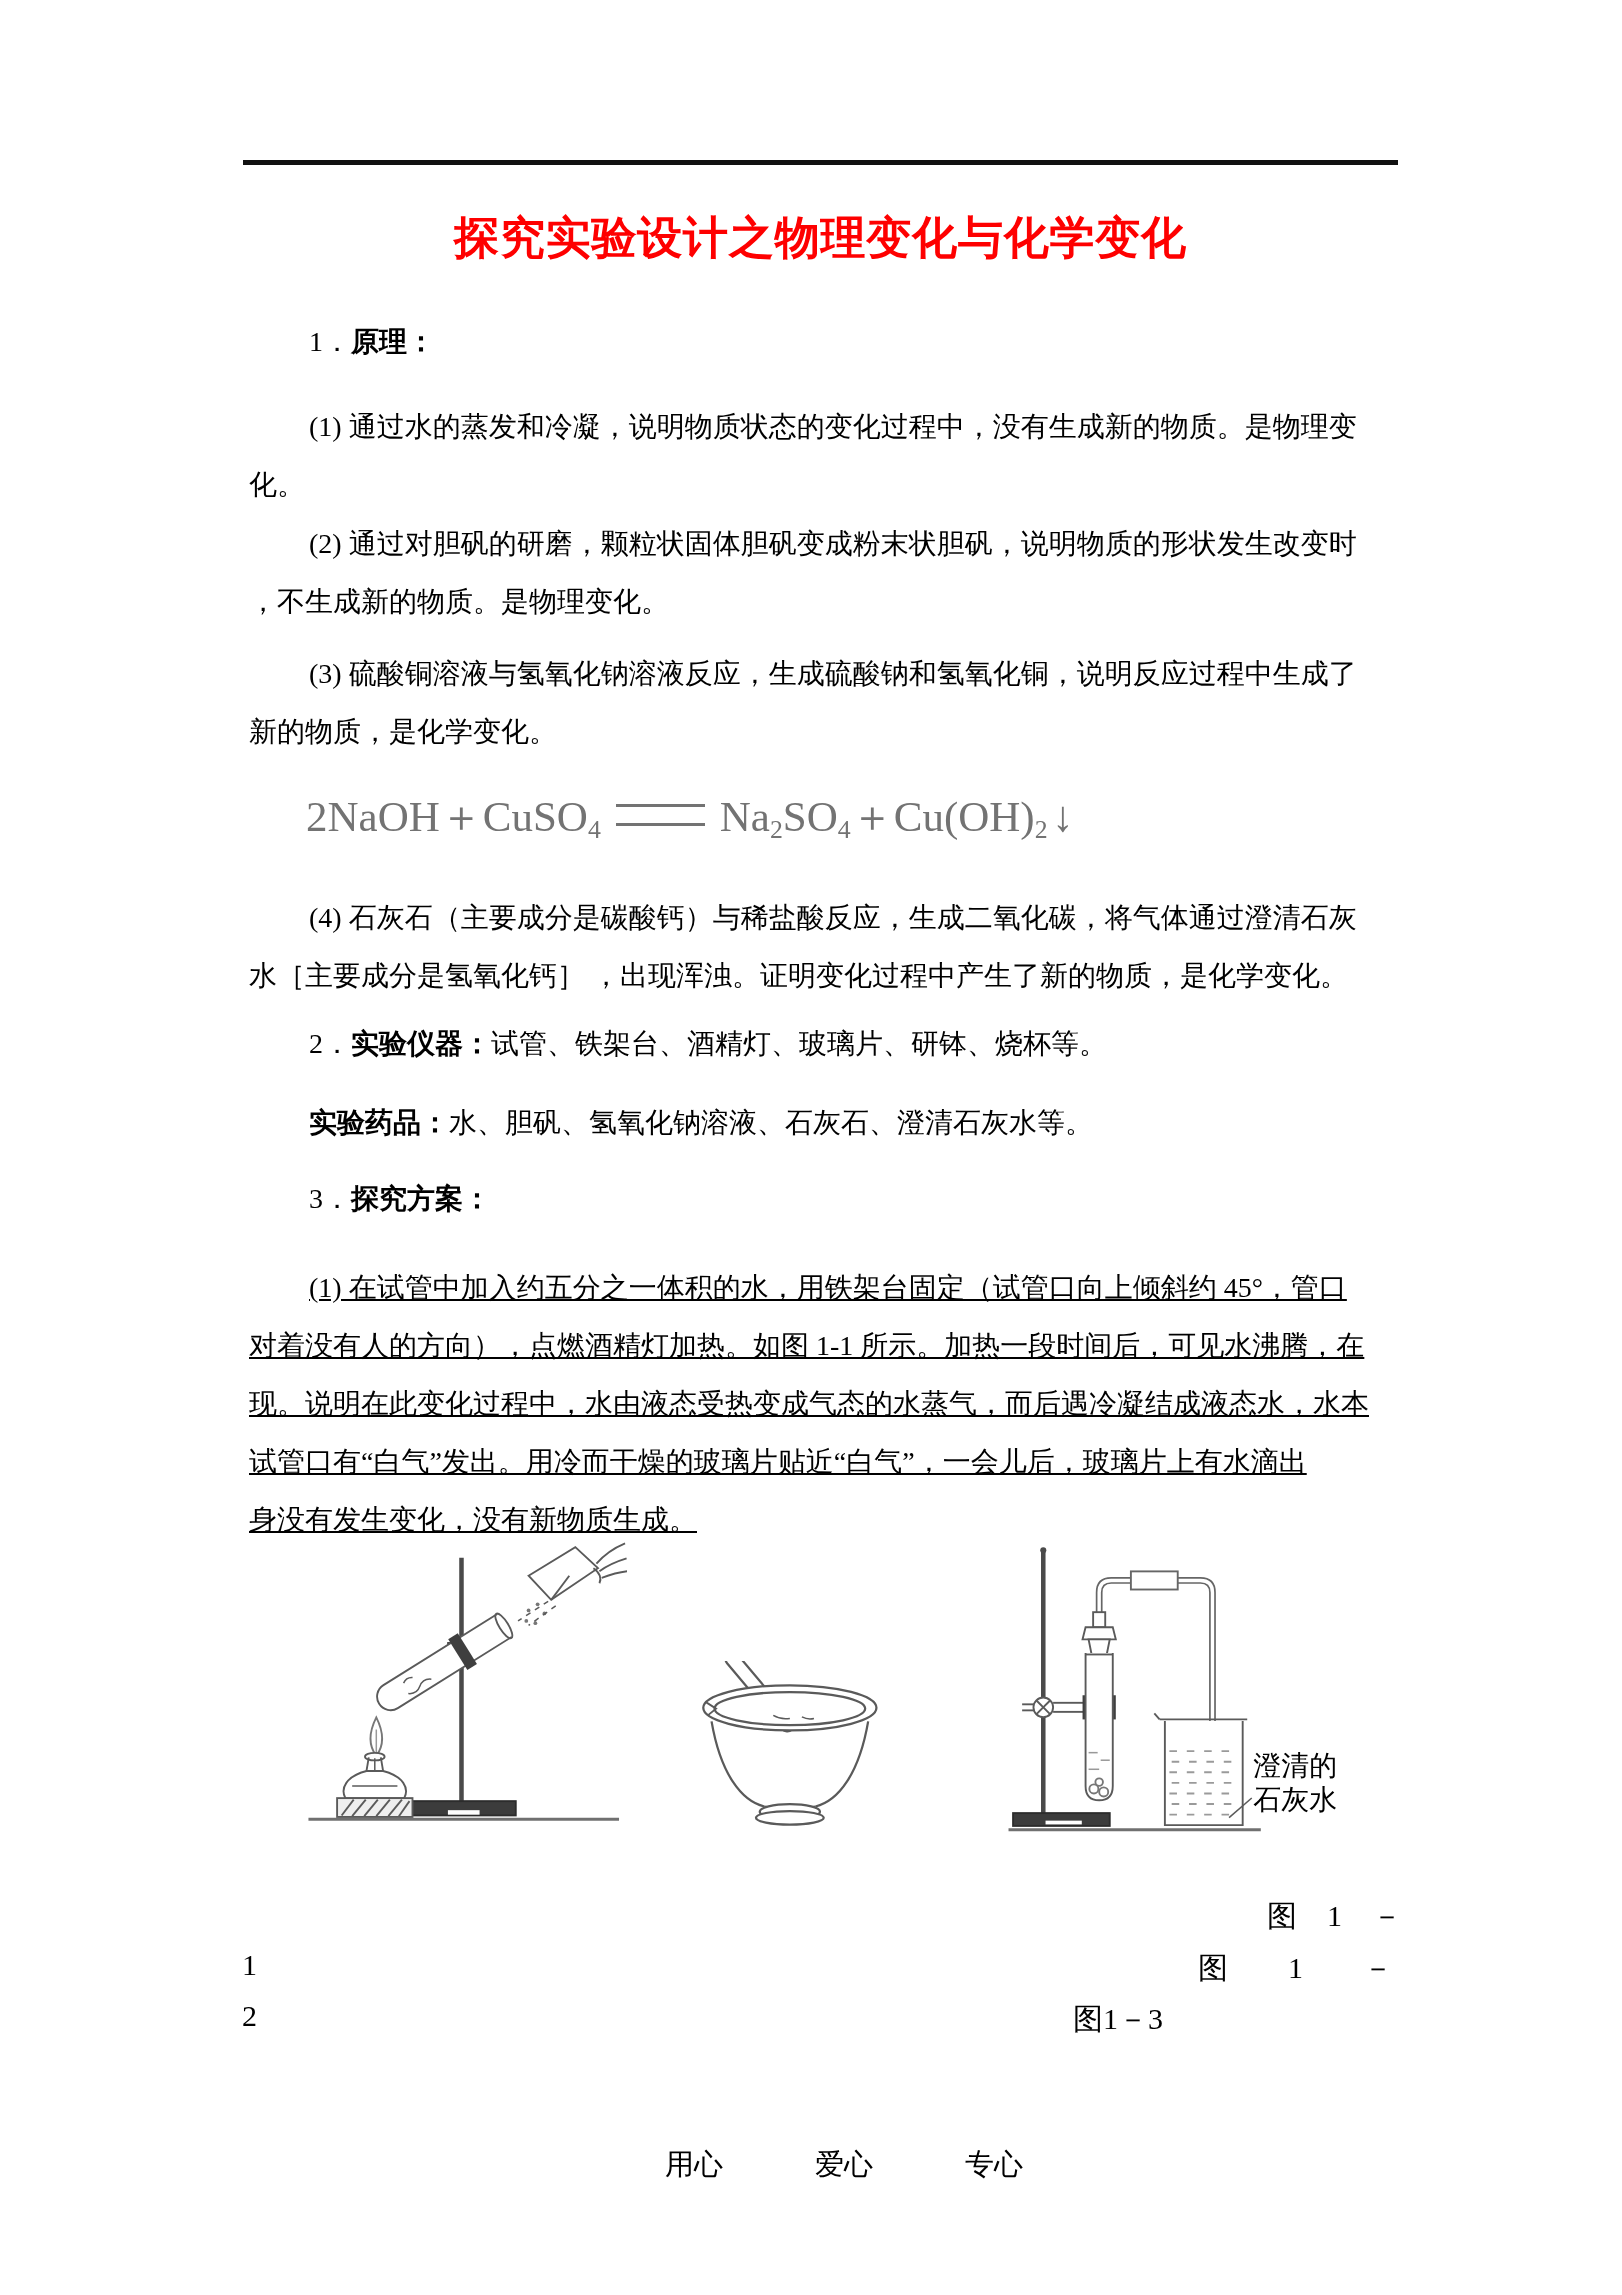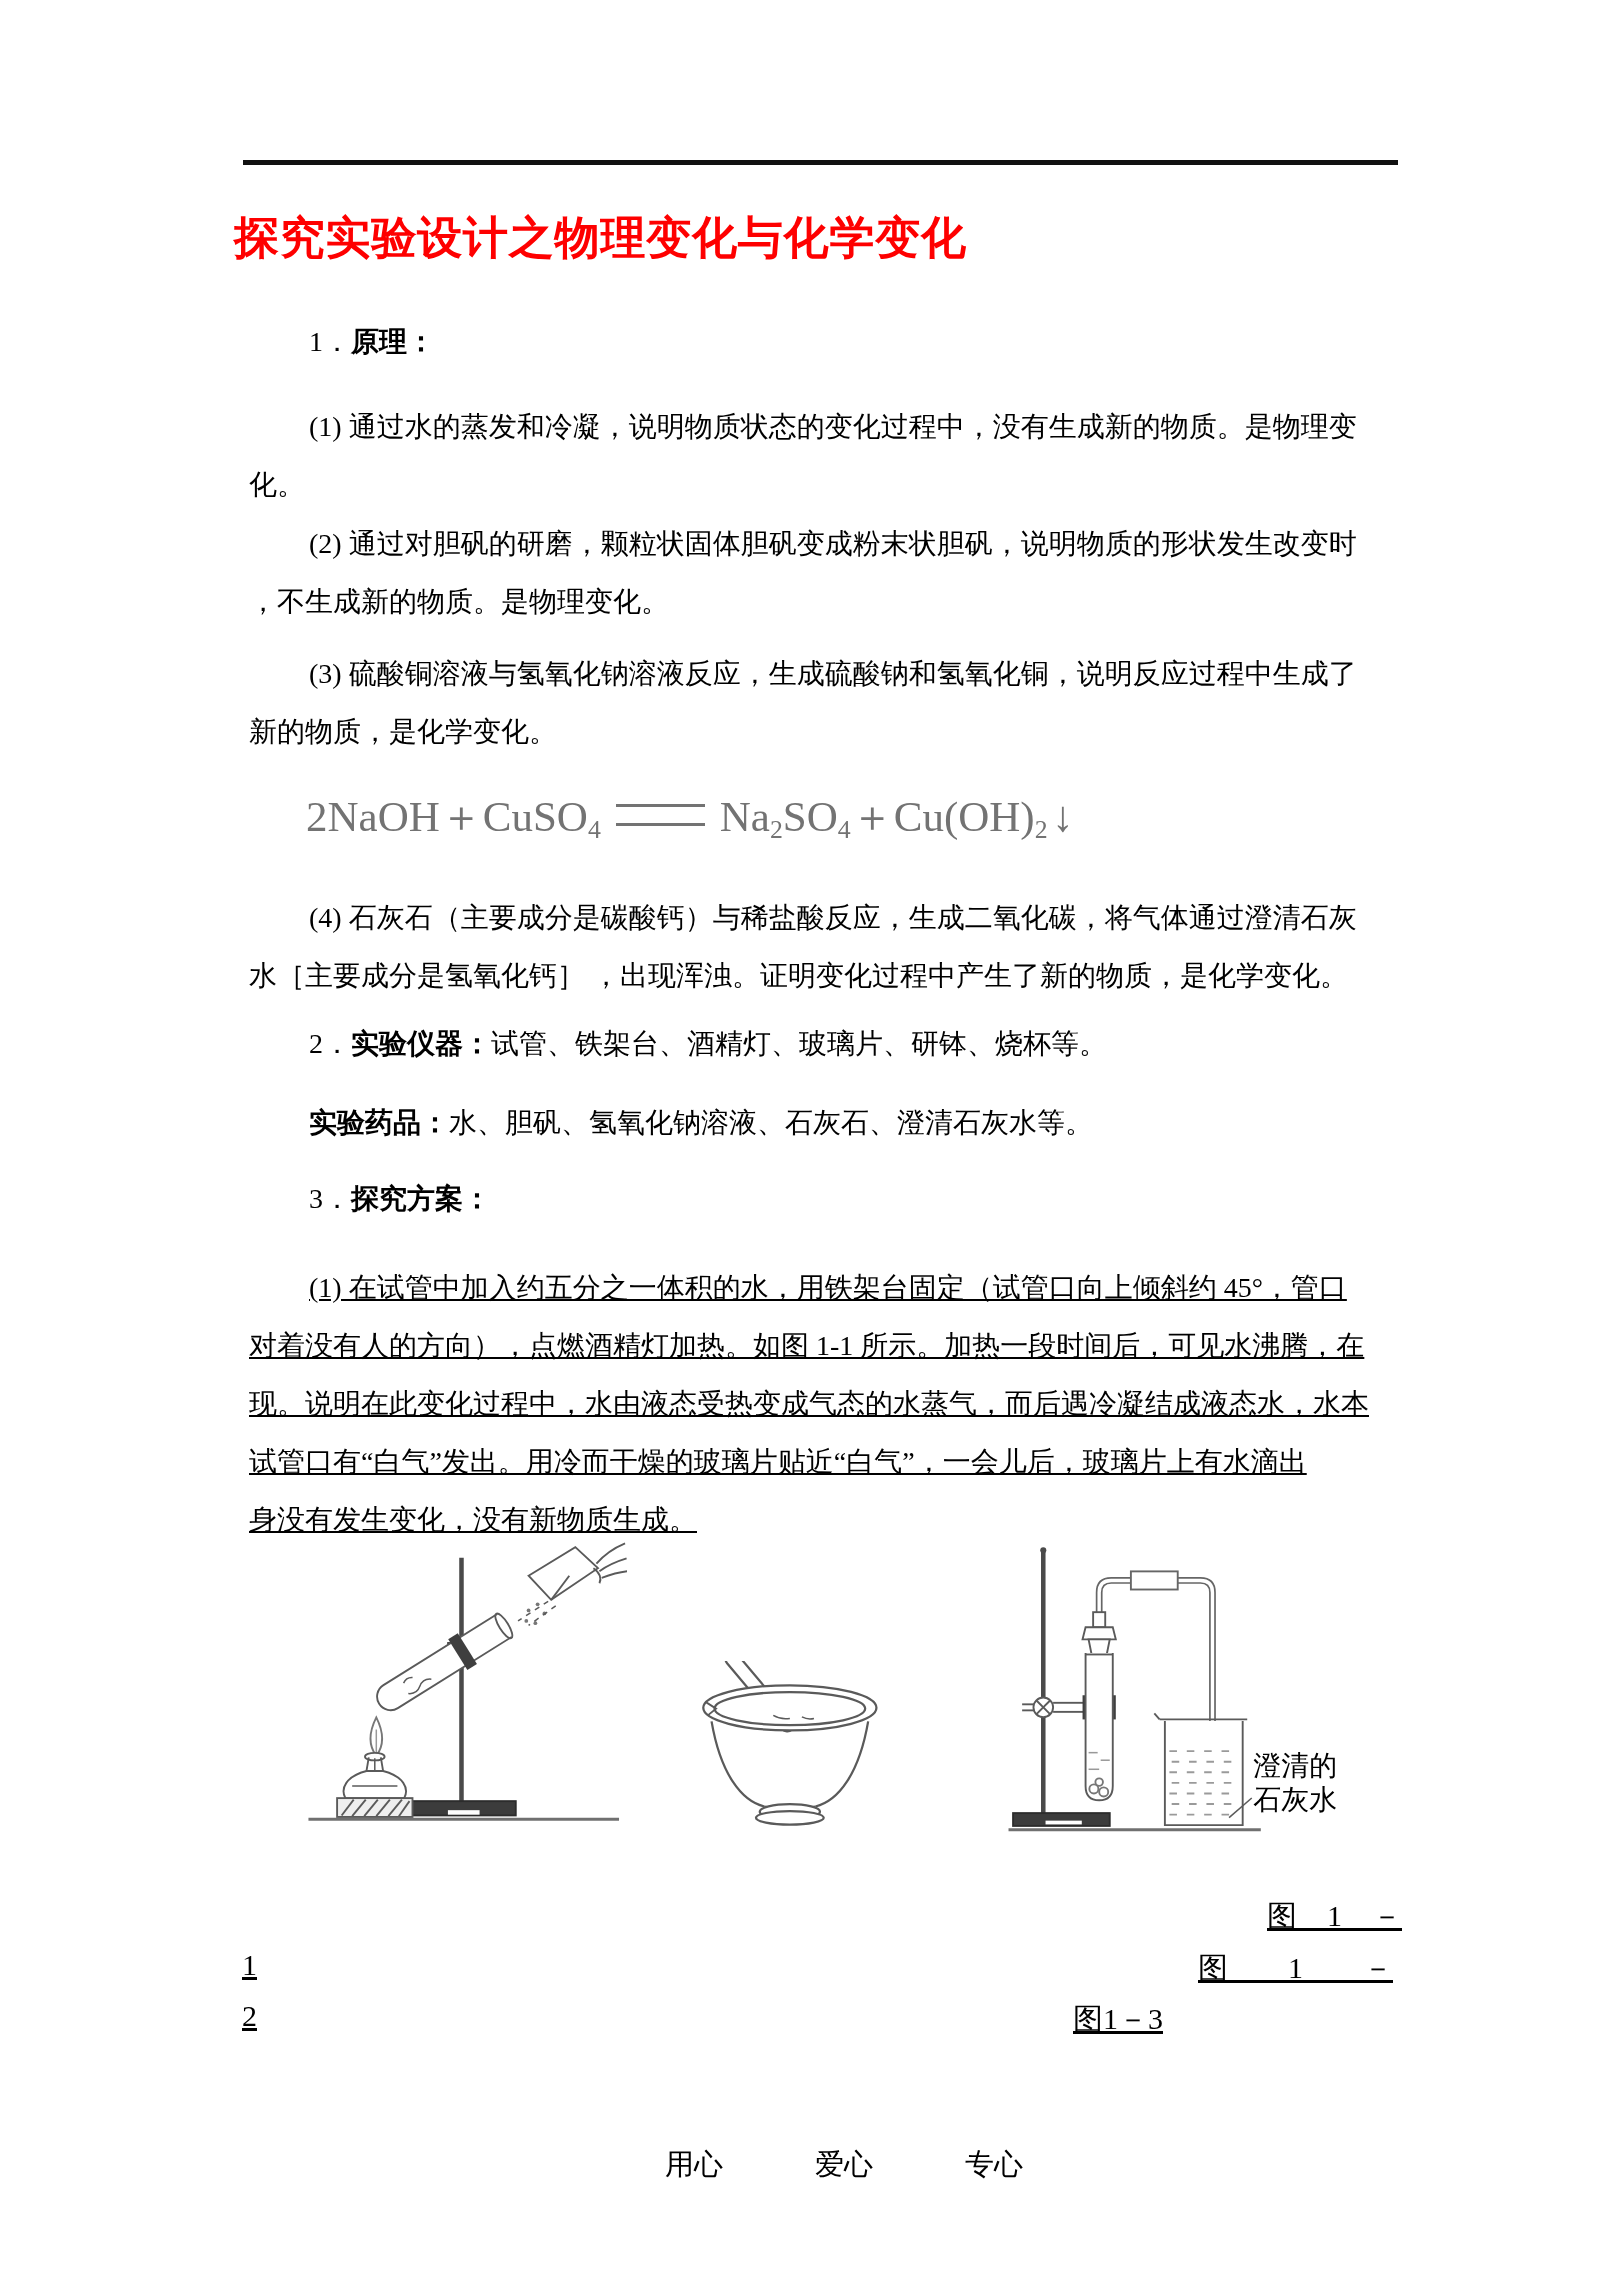--- a/index.html
+++ b/index.html
@@ -3,41 +3,41 @@
 <meta charset="utf-8">
 <style>
   html,body { margin:0; padding:0; background:#888; }
   .page {
     position:relative; width:1623px; height:2295px; background:#ffffff;
     font-family:"Liberation Serif","DejaVu Serif",serif; color:#000;
     overflow:hidden; margin:0 auto;
   }
   .rule-top { position:absolute; left:243px; top:160px; width:1155px; height:4.5px; background:#111; }
   .doc-title {
-    position:absolute; left:234px; top:208px; width:1173px; 
+    position:absolute; left:234px; top:208px; width:1173px; text-align:center;
     font-family:"Liberation Sans","DejaVu Sans",sans-serif; font-weight:bold;
     font-size:45px; letter-spacing:0.8px; white-space:pre;
   }
   .tline { position:absolute; left:249px; width:1155px; font-size:28px; line-height:38px; white-space:pre; }
   .pblock { position:absolute; left:249px; width:1155px; font-size:28px; line-height:58px; }
   .pblock div { white-space:pre; }
   .ind { padding-left:60px; }
   .eq {
     position:absolute; left:306px; top:787px; font-size:43px; line-height:59px;
     font-family:"Liberation Serif","DejaVu Serif",serif; white-space:nowrap;
   }
   .eq .sub { font-size:0.6em; vertical-align:-0.28em; }
   .eq .dbleq {
     display:inline-block; width:89px; height:16.6px; margin:0 15px;
     border-top:3.8px solid; border-bottom:3.8px solid; vertical-align:middle;
     transform:translateY(-6px);
   }
   .eq .arrow { margin-left:4.5px; }
   .fig { position:absolute; }
-  .cap { position:absolute; font-size:30px; white-space:pre;text-decoration:underline; }
+  .cap { position:absolute; font-size:30px; white-space:pre; }
   .footer {
     position:absolute; left:665px; top:2145px; display:flex; gap:92px;
     font-size:29px;
     align-items:flex-end;
   }
   svg { display:block; }
   svg text { font-family:"Liberation Serif","DejaVu Serif",serif; }
 </style>
 </head>
 <body>

